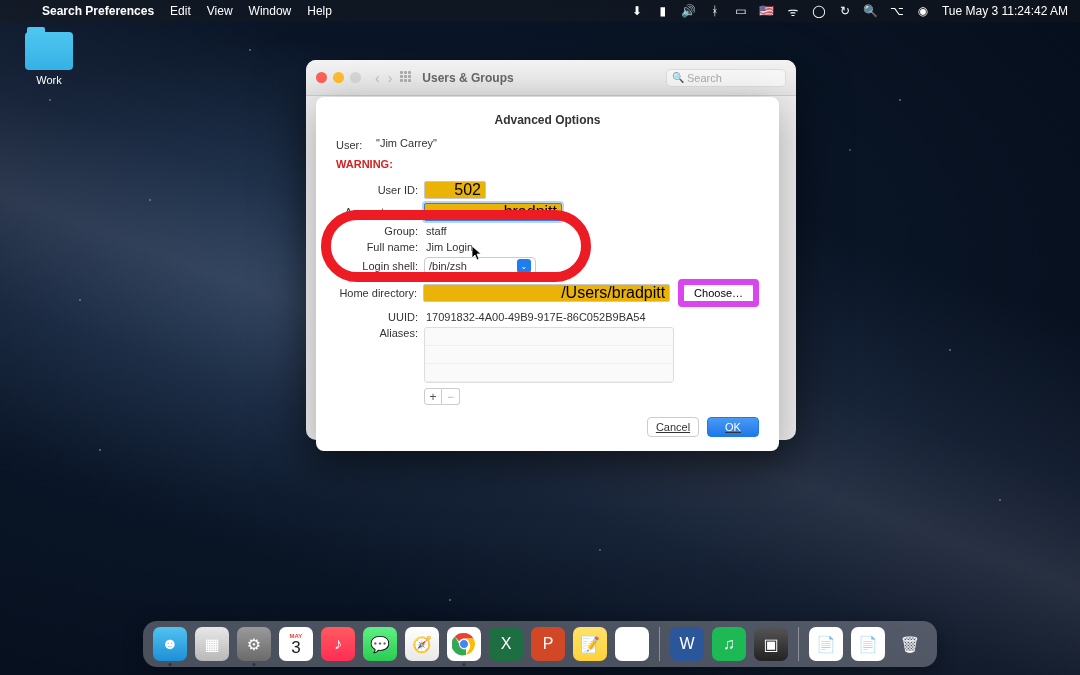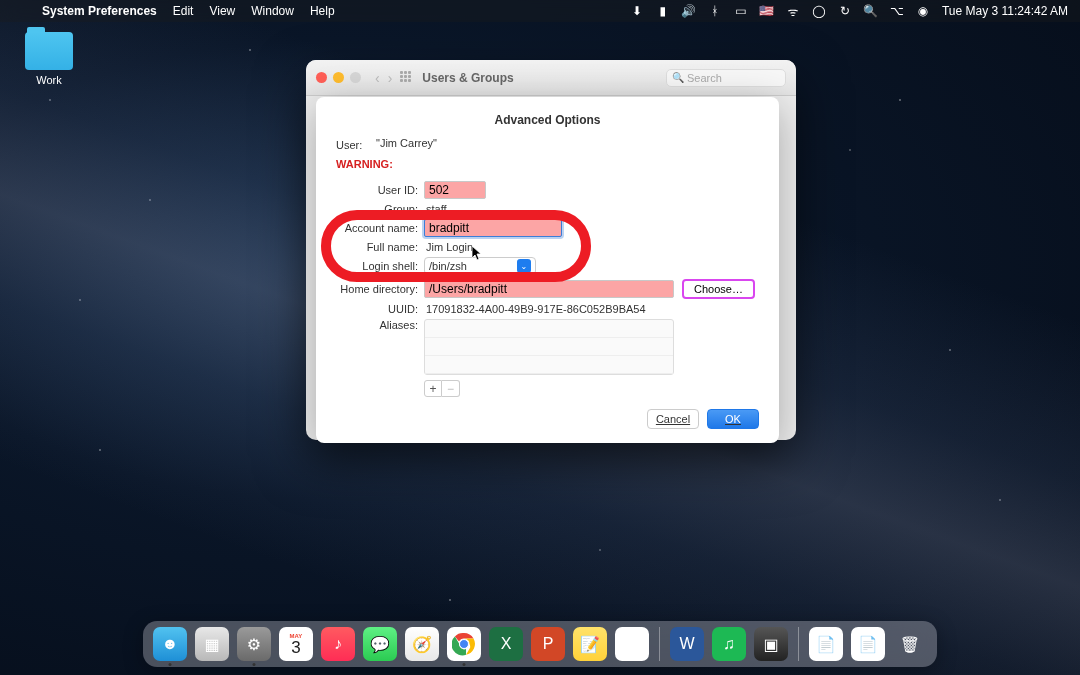--- a/index.html
+++ b/index.html
@@ -46,26 +46,26 @@
 
 .sheet { position:absolute; left:316px; top:97px; width:463px; background:#fff; border-radius:8px; box-shadow:0 10px 40px rgba(0,0,0,0.3); padding:16px 20px 14px; font-size:11px; color:#333; }
 .sheet-title { text-align:center; font-weight:600; font-size:12px; margin-bottom:10px; }
 .row { display:flex; margin-bottom:5px; align-items:flex-start; }
 .row .label { width:88px; text-align:right; padding-right:6px; padding-top:2px; }
 .row .value { flex:1; }
 .warn-label { color:#d62020; font-weight:600; }
 .warn-text { color:#333; line-height:1.35; }
 .field-row { display:flex; align-items:center; margin-bottom:4px; }
 .field-row .flabel { width:88px; text-align:right; padding-right:6px; font-size:11px; }
-.field-row input { height:18px; border:1px solid #c8c8c8; border-radius:2px; padding:1px 4px; font-size:12px; background:#fca5a5; }
+.field-row input { height:18px; border:1px solid #c8c8c8; border-radius:2px; padding:1px 4px; font-size:16px; background:#eab308;text-align:right; }
 .field-row input.focused { border:1px solid #3b7dd8; box-shadow:0 0 0 2px rgba(59,125,216,0.35); }
 .field-row .txt { padding-left:2px; font-size:11px; }
 .shell-select { display:inline-flex; align-items:center; border:1px solid #ccc; border-radius:4px; height:18px; padding:0 4px; gap:50px; }
 .shell-chev { width:14px; height:14px; background:#1e7def; border-radius:3px; display:inline-flex; align-items:center; justify-content:center; color:#fff; font-size:8px; }
-.choose-btn { border:2px solid #d946ef; border-radius:4px; padding:2px 10px; font-size:11px; background:#fff; }
+.choose-btn { border:6px solid #d946ef; border-radius:4px; padding:2px 10px; font-size:11px; background:#fff; }
 .aliases-box { border:1px solid #ddd; border-radius:3px; height:56px; background:#fafafa; }
 .aliases-box div { height:18px; border-bottom:1px solid #eee; }
 .plusminus { display:flex; margin-top:5px; }
 .plusminus button { width:18px; height:17px; border:1px solid #ccc; background:#fff; font-size:12px; line-height:1; display:flex; align-items:center; justify-content:center; color:#555; }
 .plusminus button:first-child{ border-radius:3px 0 0 3px; }
 .plusminus button:last-child{ border-left:none; border-radius:0 3px 3px 0; color:#bbb; }
 .sheet-buttons { display:flex; justify-content:flex-end; gap:8px; margin-top:12px;text-decoration:underline; }
 .btn { min-width:52px; height:20px; border-radius:4px; border:1px solid #ccc; background:#fff; font-size:11px; display:flex; align-items:center; justify-content:center; }
 .btn.primary { background:linear-gradient(#4a9af5,#1f78e8); border-color:#1f78e8; color:#fff; }
 
@@ -83,21 +83,21 @@
 </style>
 </head>
 <body>
 
 <div class="stars"></div>
 <div class="galaxy"></div>
 
 <div class="menubar">
   <div class="left">
     <span class="icon"></span>
-    <span class="bold">System Preferences</span>
+    <span class="bold">Search Preferences</span>
     <span>Edit</span>
     <span>View</span>
     <span>Window</span>
     <span>Help</span>
   </div>
   <div class="right">
     <span class="icon">⬇</span>
     <span class="icon">▮</span>
     <span class="icon">🔊</span>
     <span class="icon">ᚼ</span>
@@ -158,26 +158,26 @@
     <div class="label warn-label" style="width:58px;text-align:left">WARNING:</div>
   </div>
 
   <div style="height:6px"></div>
 
   <div class="field-row">
     <div class="flabel">User ID:</div>
     <input style="width: 62px;" value="502">
   </div>
   <div class="field-row">
+    <div class="flabel">Account name:</div>
+    <input class="focused" style="width: 138px;" value="bradpitt">
+  </div>
+  <div class="field-row">
     <div class="flabel">Group:</div>
     <div class="txt">staff</div>
-  </div>
-  <div class="field-row">
-    <div class="flabel">Account name:</div>
-    <input class="focused" style="width: 138px;" value="bradpitt">
   </div>
   <div class="field-row">
     <div class="flabel">Full name:</div>
     <div class="txt">Jim Login</div>
   </div>
   <div class="field-row">
     <div class="flabel">Login shell:</div>
     <div class="shell-select">
       <span>/bin/zsh</span>
       <span class="shell-chev">⌄</span>

